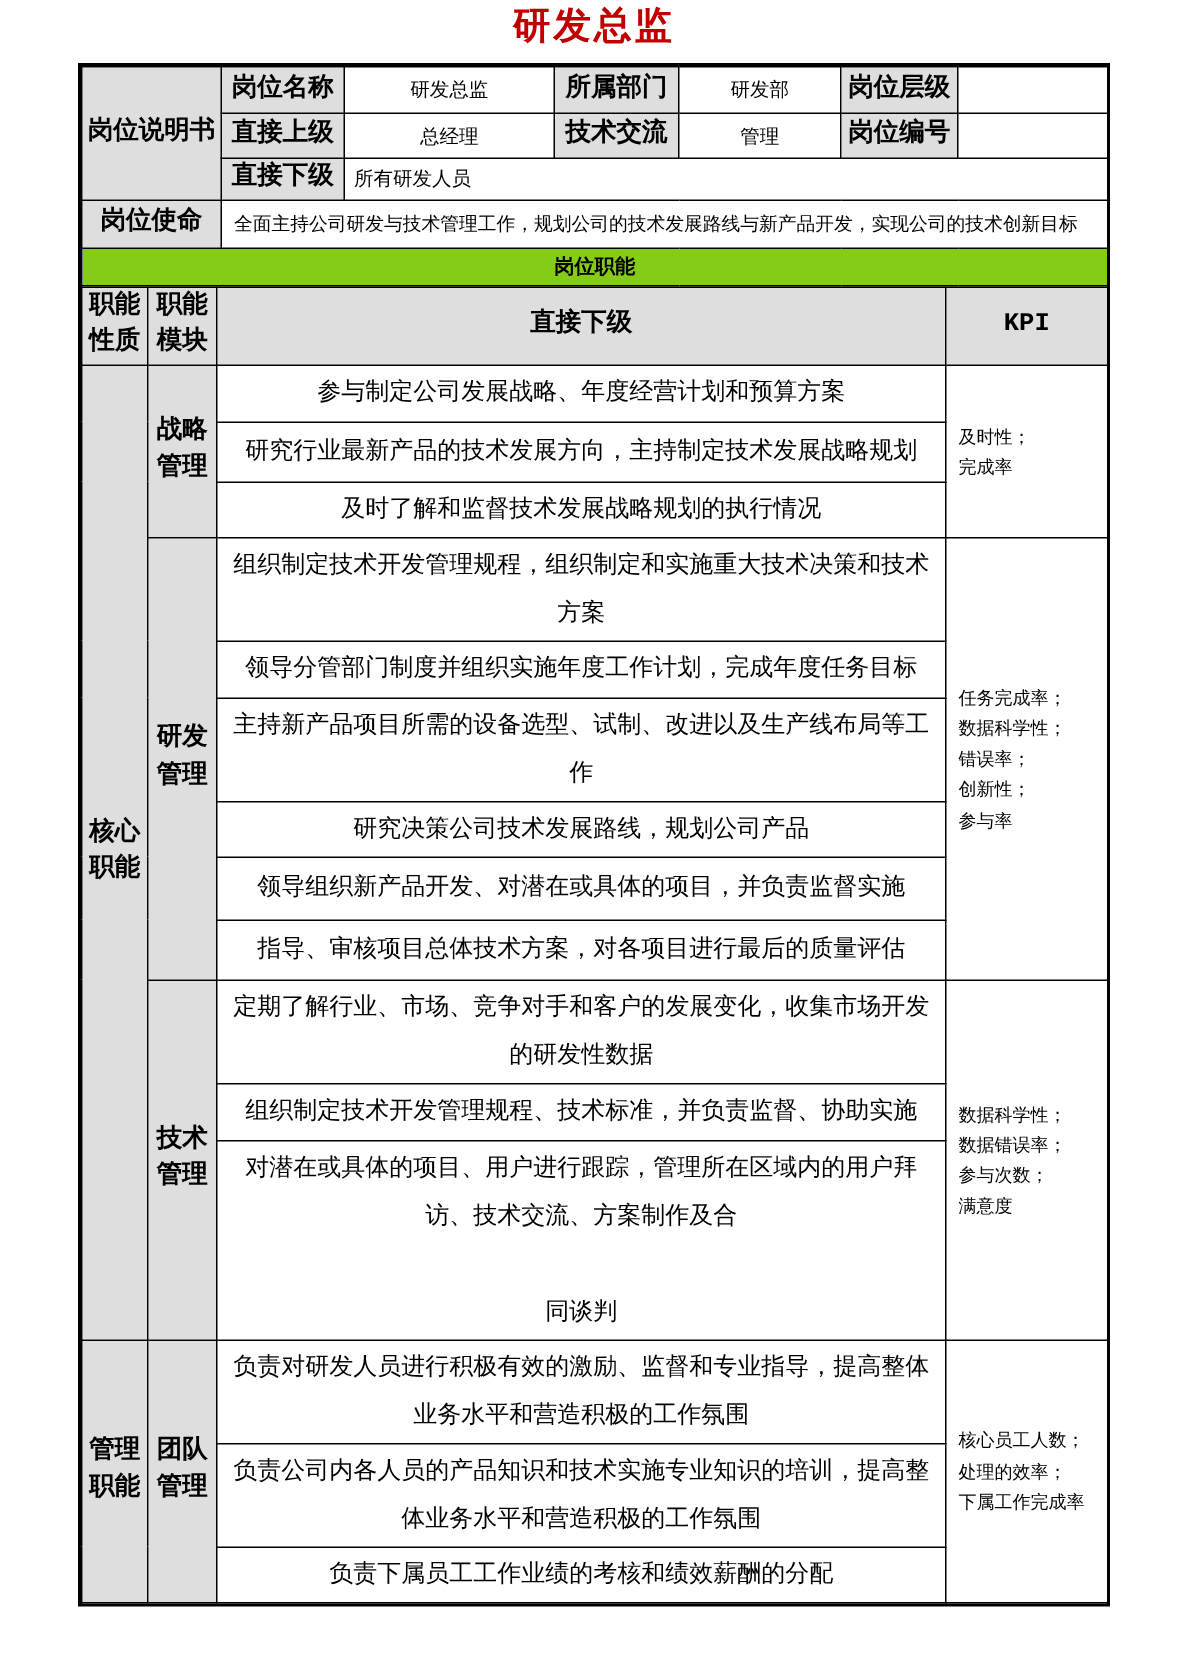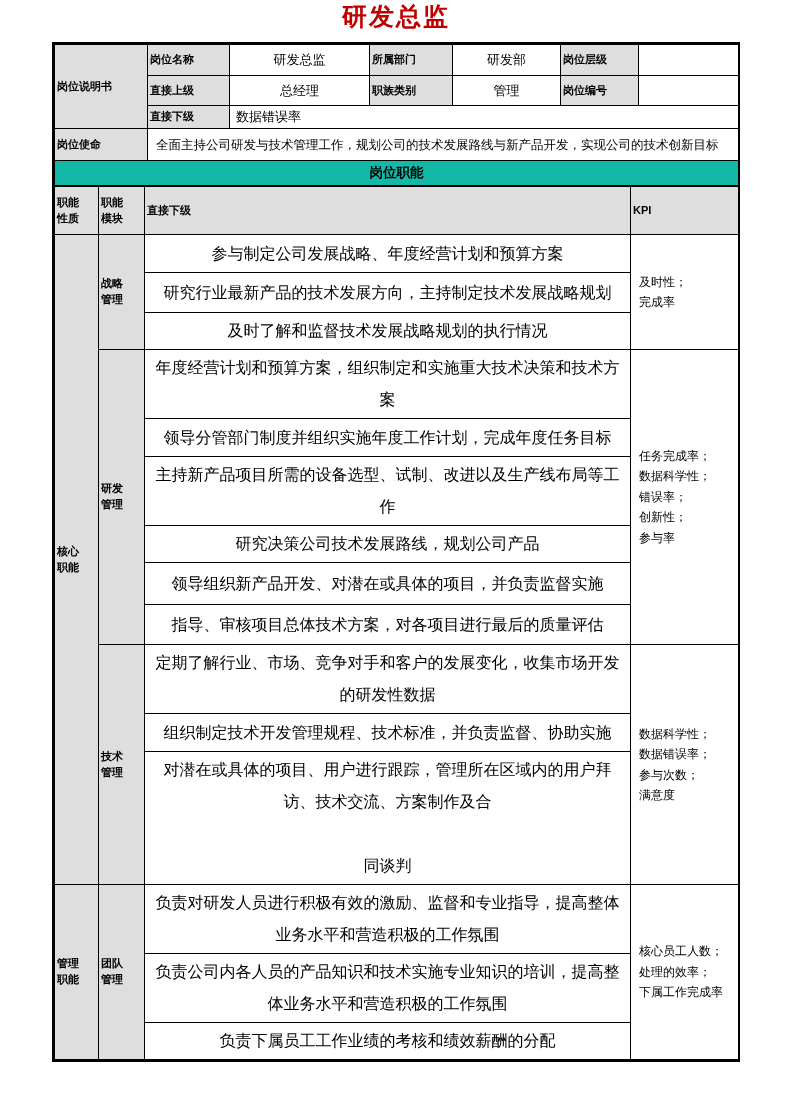--- a/index.html
+++ b/index.html
@@ -14,28 +14,28 @@
     font-family:"Liberation Serif","DejaVu Serif",serif;
     margin:0 0 9px 0; letter-spacing:2px;
   }
   .sheet { width:684px; margin:0 auto; border:2px solid #000; box-sizing:content-box; }
   table { border-collapse:collapse; width:100%; table-layout:fixed; }
   td {
     border:1px solid #000; font-size:13px; vertical-align:middle;
     overflow:hidden; padding:1px 2px; word-break:break-all;
   }
   .lbl {
-    background:#dedede; font-weight:bold; text-align:left;
-    font-family:Liberation Sans, sans-serif;
-    font-size:11px; line-height:1.45; white-space:pre-line;
+    background:#dedede; font-weight:bold; text-align:center;
+    font-family:Liberation Mono, monospace;
+    font-size:17px; line-height:1.45; white-space:pre-line;
   }
   .val  { text-align:center; font-size:13px; }
   .left { text-align:left; padding:2px 6px; }
   .mission { text-align:left; padding:2px 8px; font-size:12.5px; line-height:1.6; }
-  .bar  { background:#14b8a6; font-weight:bold; text-align:center;
+  .bar  { background:#84cc16; font-weight:bold; text-align:center;
           font-family:"Liberation Sans","DejaVu Sans",sans-serif; font-size:13.5px; }
   .desc {
     text-align:center; padding:2px 5px; font-size:16px; line-height:2.0;
     white-space:pre-line; vertical-align:middle;
   }
   .kpi  {
     text-align:left; padding:2px 8px; font-size:12px; line-height:1.7;
     white-space:pre-line; vertical-align:middle;margin-top:18px;
   }
 </style>
@@ -64,28 +64,28 @@
         <td class="lbl">岗位名称</td>
         <td class="val">研发总监</td>
         <td class="lbl">所属部门</td>
         <td class="val">研发部</td>
         <td class="lbl">岗位层级</td>
         <td class="val"></td>
       </tr>
       <tr style="height:30px">
         <td class="lbl">直接上级</td>
         <td class="val">总经理</td>
-        <td class="lbl">职族类别</td>
+        <td class="lbl">技术交流</td>
         <td class="val">管理</td>
         <td class="lbl">岗位编号</td>
         <td class="val"></td>
       </tr>
       <tr style="height:20px">
         <td class="lbl">直接下级</td>
-        <td class="val left" colspan="5">数据错误率</td>
+        <td class="val left" colspan="5">所有研发人员</td>
       </tr>
       <tr style="height:32px">
         <td class="lbl">岗位使命</td>
         <td class="mission" colspan="6">全面主持公司研发与技术管理工作，规划公司的技术发展路线与新产品开发，实现公司的技术创新目标</td>
       </tr>
       <tr style="height:25px">
         <td class="bar" colspan="7">岗位职能</td>
       </tr>
     </tbody>
       </table>
@@ -119,21 +119,21 @@
       <tr style="height:40px">
         <td class="desc">研究行业最新产品的技术发展方向，主持制定技术发展战略规划</td>
       </tr>
       <tr style="height:36px">
         <td class="desc">及时了解和监督技术发展战略规划的执行情况</td>
       </tr>
 
       <tr style="height:48px">
         <td class="lbl" rowspan="6">研发
 管理</td>
-        <td class="desc">年度经营计划和预算方案，组织制定和实施重大技术决策和技术方案</td>
+        <td class="desc">组织制定技术开发管理规程，组织制定和实施重大技术决策和技术方案</td>
         <td class="kpi" rowspan="6">任务完成率；
 数据科学性；
 错误率；
 创新性；
 参与率</td>
       </tr>
       <tr style="height:38px">
         <td class="desc">领导分管部门制度并组织实施年度工作计划，完成年度任务目标</td>
       </tr>
       <tr style="height:40px">

